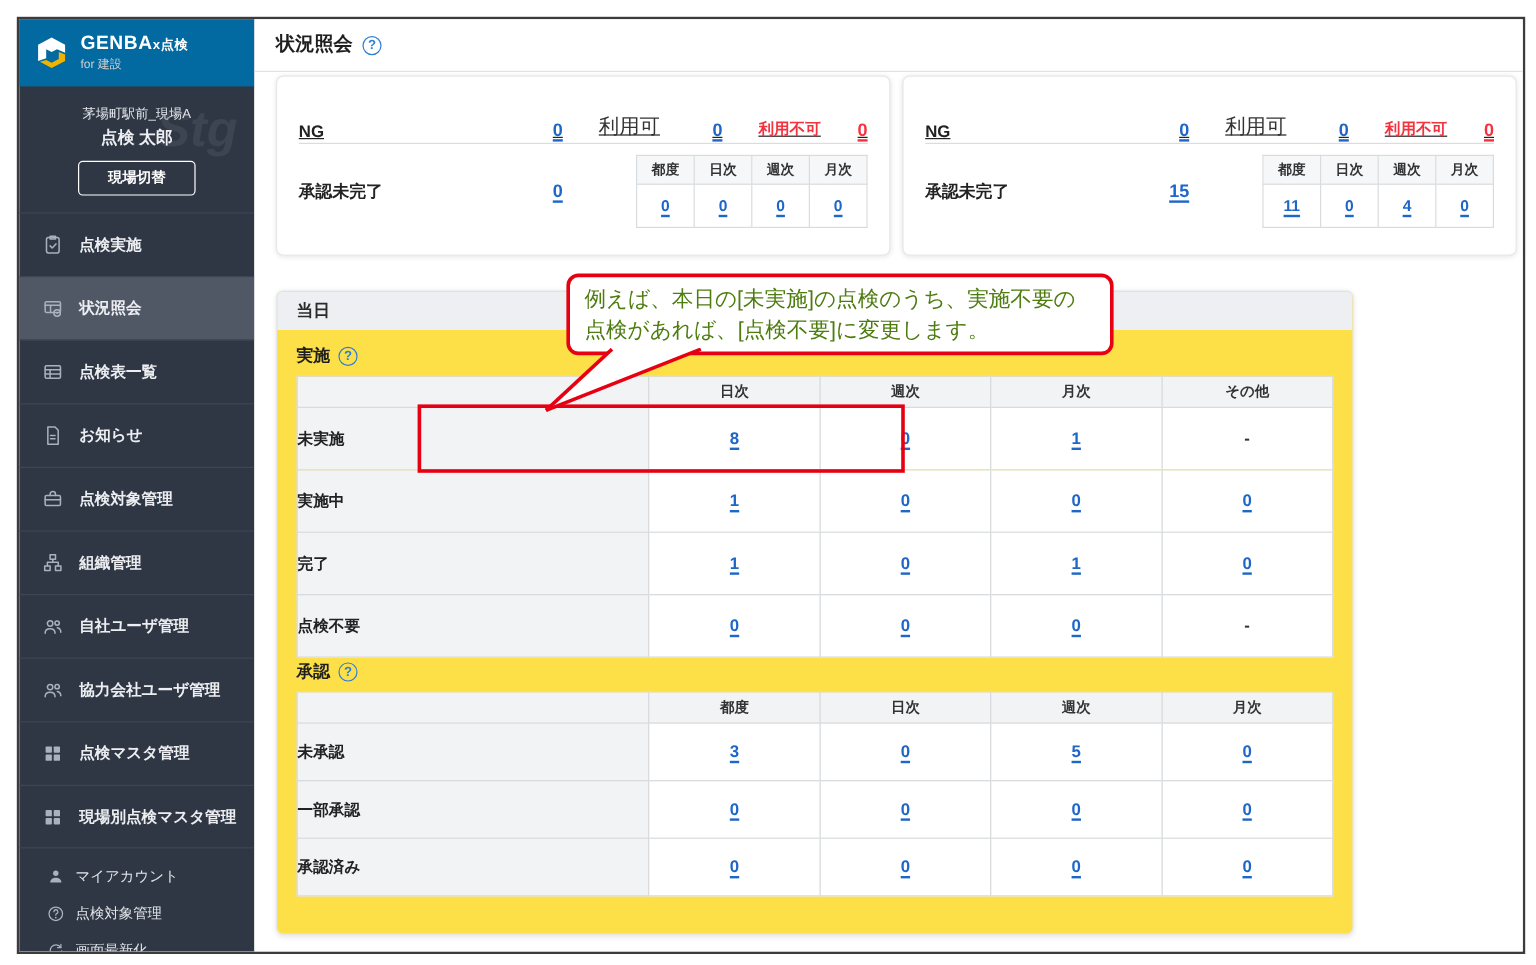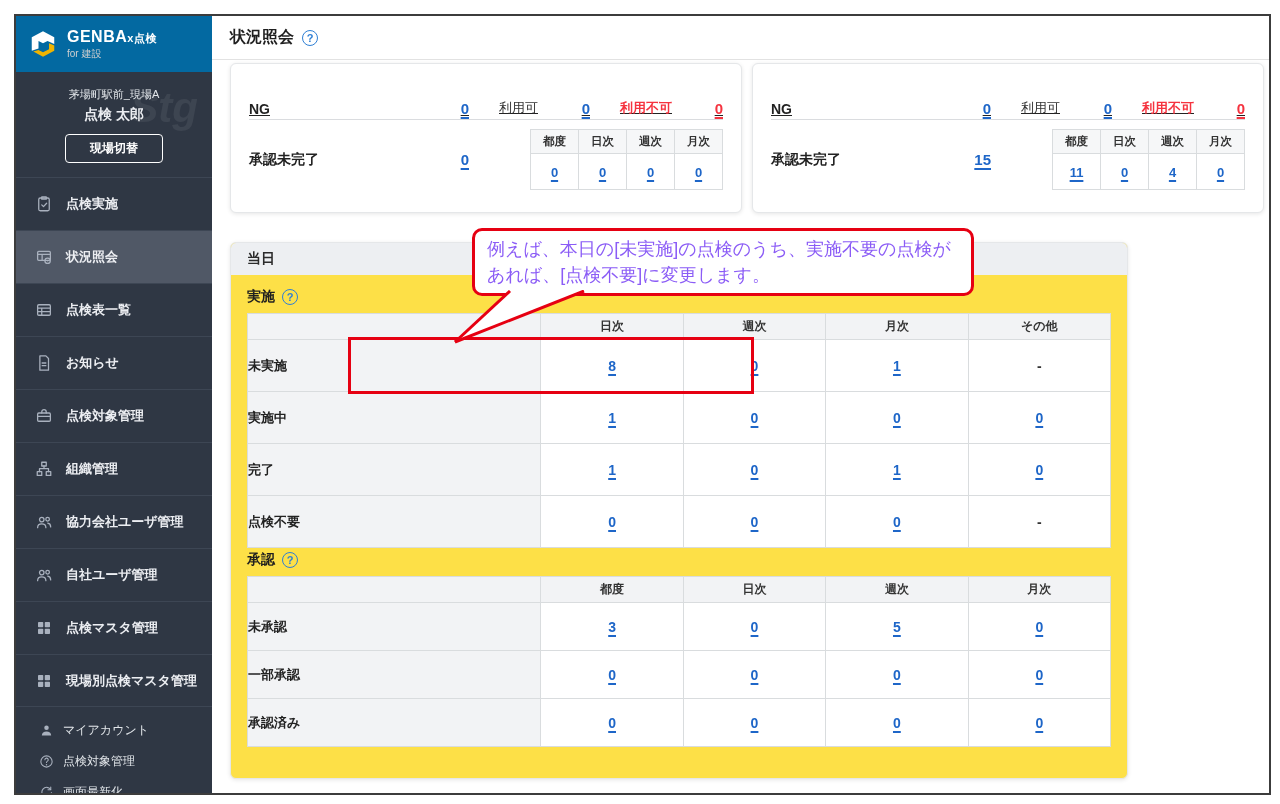--- a/index.html
+++ b/index.html
@@ -42,21 +42,21 @@
     border-radius:50%; color:#2f7fd4; font-size:11px; font-weight:bold;
     align-items:center; justify-content:center; cursor:pointer; flex:none; }
 
   
   .content { position:absolute; left:196px; top:44px; right:0; bottom:0; background:#fff; }
   .cards-row { position:absolute; left:18px; top:3px; width:1034px; display:flex; gap:10px; }
   .card { flex:1; height:150px; background:#fff; border:1px solid #e5e7e9; border-radius:6px;
     box-shadow:0 1px 4px rgba(0,0,0,.10); padding:11px 18px 12px; }
   .s1 { display:flex; align-items:flex-end; height:42px;text-decoration:underline; }
   .s1 .lbl { font-size:14px; font-weight:bold; width:168px; }
-  .s1 .mid-lbl { font-size:13px; color:#333; margin-left:30px; }
+  .s1 .mid-lbl { font-size:17px; color:#333; margin-left:30px; }
   .s1 .red-lbl { font-size:13px; font-weight:bold; color:#f5333f; margin-left:30px; }
   .vlink { color:#1e66c8; font-weight:bold; font-size:15px; text-decoration:underline;
     text-underline-offset:3px; text-decoration-thickness:1.5px; cursor:pointer; }
   .vlink.red { color:#f5333f; }
   .s1 .w { width:52px; text-align:right; }
   .s1 .endv { margin-left:auto; }
   .hdiv { border-top:1px solid #dadcdf; margin:2px 0 9px; }
   .s2 { display:flex; align-items:center; }
   .s2 .lbl { font-size:14px; font-weight:bold; width:168px; }
   .s2 .w { width:52px; text-align:right; }
@@ -83,23 +83,23 @@
     text-align:center; }
   table.big td.row-label { background:#f2f3f5; text-align:left; font-size:13px; font-weight:bold; }
   table.big td.cell { text-align:center; background:#fff; }
   table.jisshi td { height:52px; }
   table.shonin td { height:48px; }
   .num-link { color:#1e66c8; font-weight:bold; font-size:14px; text-decoration:underline;
     text-underline-offset:3px; text-decoration-thickness:1.5px; cursor:pointer; }
   .num-link.dash { color:#333; text-decoration:none; cursor:default; }
 
   
-  .callout { position:absolute; left:260px; top:168px; width:502px; background:#fff;
+  .callout { position:absolute; left:260px; top:168px; width:456px; background:#fff;
     border:3px solid #e60012; border-radius:10px; padding:5px 12px; font-size:18px;
-    line-height:1.45; color:#8b5cf6; z-index:5; }
+    line-height:1.45; color:#4d7c0f; z-index:5; }
   .callout-tail { position:absolute; left:225px; top:230px; z-index:6; }
   .highlight-box { position:absolute; left:136px; top:277px; width:406px; height:57px;
     border:3px solid #e60012; z-index:4; pointer-events:none; }
 
   svg.ic { stroke:#a9b1be; fill:none; stroke-width:1.7; stroke-linecap:round; stroke-linejoin:round; }
   svg.ic .fill { fill:#a9b1be; stroke:none; }
 </style>
 </head>
 <body>
 
@@ -186,32 +186,32 @@
       </div>
       <div class="menu-item">
         <span class="micon">
           <svg class="ic" width="18" height="18" viewBox="0 0 24 24">
               <circle cx="9" cy="8.8" r="3"></circle>
               <path d="M3.5 19.5c0-3.2 2.5-5 5.5-5s5.5 1.8 5.5 5"></path>
               <circle cx="16.8" cy="8.3" r="2.4"></circle>
               <path d="M17 13.6c2.4.4 3.9 2.2 3.9 4.9"></path>
             </svg>
         </span>
-        <span>協力会社ユーザ管理</span>
+        <span>自社ユーザ管理</span>
       </div>
       <div class="menu-item">
         <span class="micon">
           <svg class="ic" width="18" height="18" viewBox="0 0 24 24">
               <circle cx="9" cy="8.8" r="3"></circle>
               <path d="M3.5 19.5c0-3.2 2.5-5 5.5-5s5.5 1.8 5.5 5"></path>
               <circle cx="16.8" cy="8.3" r="2.4"></circle>
               <path d="M17 13.6c2.4.4 3.9 2.2 3.9 4.9"></path>
             </svg>
         </span>
-        <span>自社ユーザ管理</span>
+        <span>協力会社ユーザ管理</span>
       </div>
       <div class="menu-item">
         <span class="micon">
           <svg class="ic" width="18" height="18" viewBox="0 0 24 24">
               <rect class="fill" x="4" y="4" width="7" height="7" rx="1"></rect>
               <rect class="fill" x="13" y="4" width="7" height="7" rx="1"></rect>
               <rect class="fill" x="4" y="13" width="7" height="7" rx="1"></rect>
               <rect class="fill" x="13" y="13" width="7" height="7" rx="1"></rect>
             </svg>
         </span>

